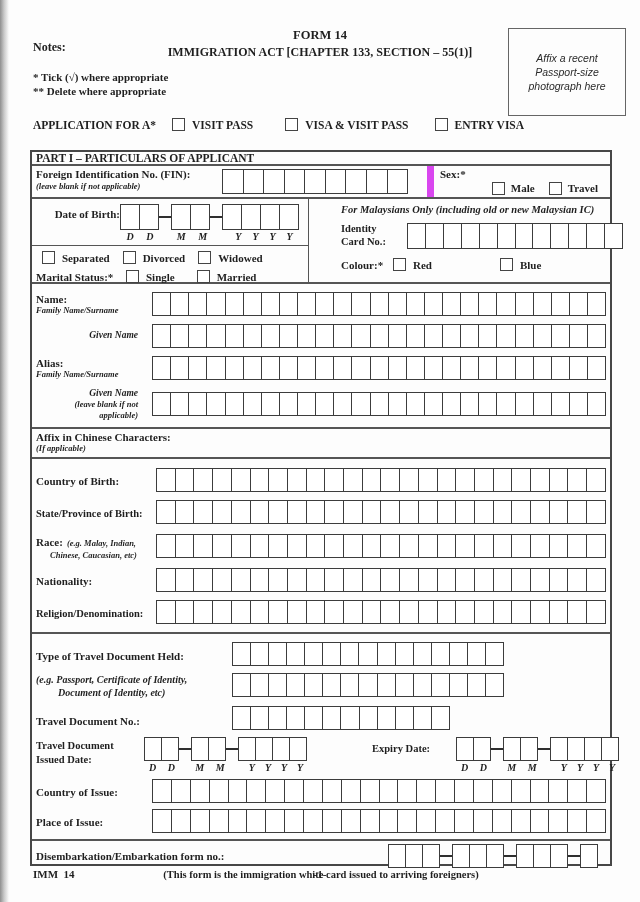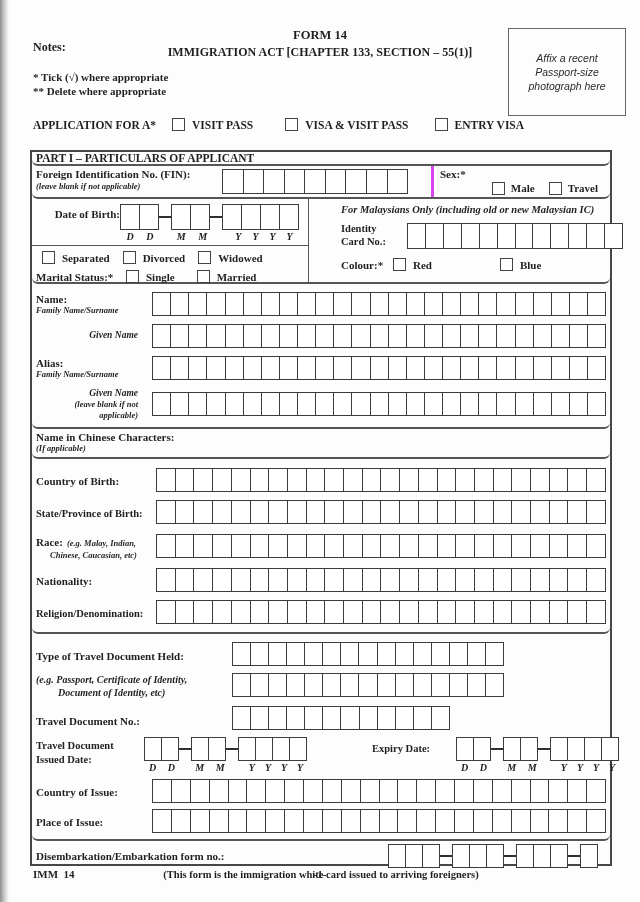--- a/index.html
+++ b/index.html
@@ -29,26 +29,26 @@
     border:1px solid #666; background:#fdfdfd;
     display:flex; flex-direction:column; justify-content:center; align-items:center;
     font-family:"Liberation Sans", sans-serif; font-style:italic; font-size:10.5px; color:#2a2a2a;
     line-height:1.35; text-align:center;
   }
   .app-row { position:absolute; left:33px; top:118px; width:580px; display:flex; align-items:center; font-size:11.5px; font-weight:bold; }
   .app-row .opt { display:flex; align-items:center; }
   .cb { display:inline-block; width:13px; height:13px; border:1.4px solid #444; background:#fff; margin-right:7px; flex:none; }
   
   .tbl { position:absolute; left:30px; top:150px; width:582px; height:716px; border:2px solid #474747; background:#fdfdfd; }
-  .sec { border-bottom:2px solid #555; position:relative;border-radius:6px; }
+  .sec { border-bottom:2px solid #555; position:relative; }
   .sec:last-child { border-bottom:none; }
   .part-title { height:14px; font-size:11.5px; font-weight:bold; padding:0 4px; line-height:13px; }
   
   .row-fin { height:33px; display:flex; }
-  .fin-left { width:402px; border-right:3px solid #d946ef; display:flex; padding:2px 4px; }
+  .fin-left { width:402px; border-right:7px solid #d946ef; display:flex; padding:2px 4px; }
   .fin-lbls { width:186px; }
   .lbl { font-size:11px; font-weight:bold; line-height:1.15; }
   .sub { font-size:8.5px; font-weight:bold; font-style:italic; line-height:1.2; }
   .cells { display:flex; height:25px; }
   .cells .bx { flex:1; border:1px solid #3c3c3c; margin-left:-1px; background:#fff; }
   .cells .bx:first-child { margin-left:0; }
   .fin-cells { width:186px; margin-top:1px; }
   .sex-cell { flex:1; padding:2px 6px; }
   .sex-opts { display:flex; justify-content:flex-end; gap:14px; margin-top:1px; font-size:11px; font-weight:bold; padding-right:6px; }
   .sex-opts .opt { display:flex; }
@@ -412,21 +412,21 @@
             <span class="bx"></span>
             <span class="bx"></span>
             <span class="bx"></span>
             <span class="bx"></span>
             <span class="bx"></span>
           </div>
       </div>
     </div>
 
     <div class="sec sec-chinese">
-      <div class="lbl">Name in Chinese Characters:</div>
+      <div class="lbl">Affix in Chinese Characters:</div>
       <div class="sub">(If applicable)</div>
     </div>
 
     <div class="sec sec-birth">
       <div class="frow2" style="margin-top:6px">
         <div class="lblcol"><span class="lbl">Country of Birth:</span></div>
         <div class="cells">
             <span class="bx"></span>
             <span class="bx"></span>
             <span class="bx"></span>

